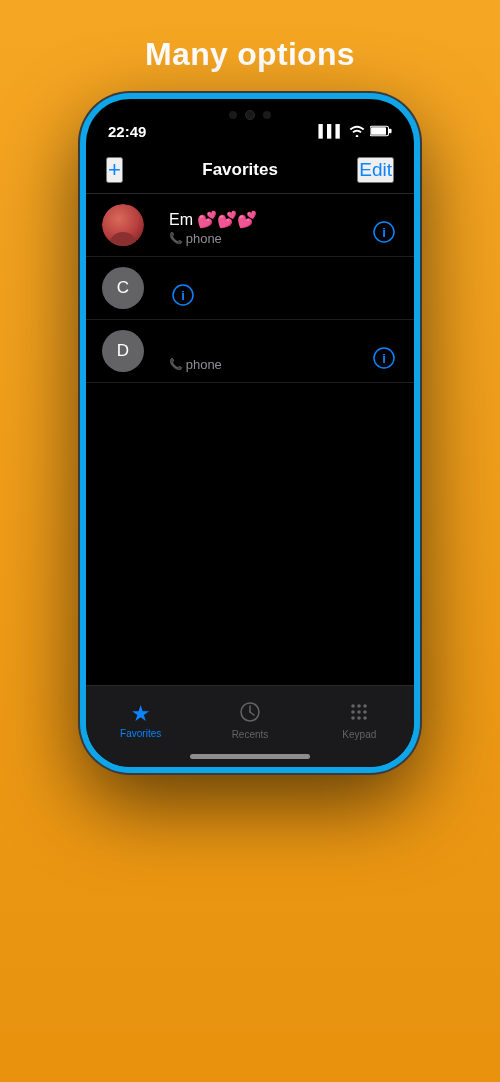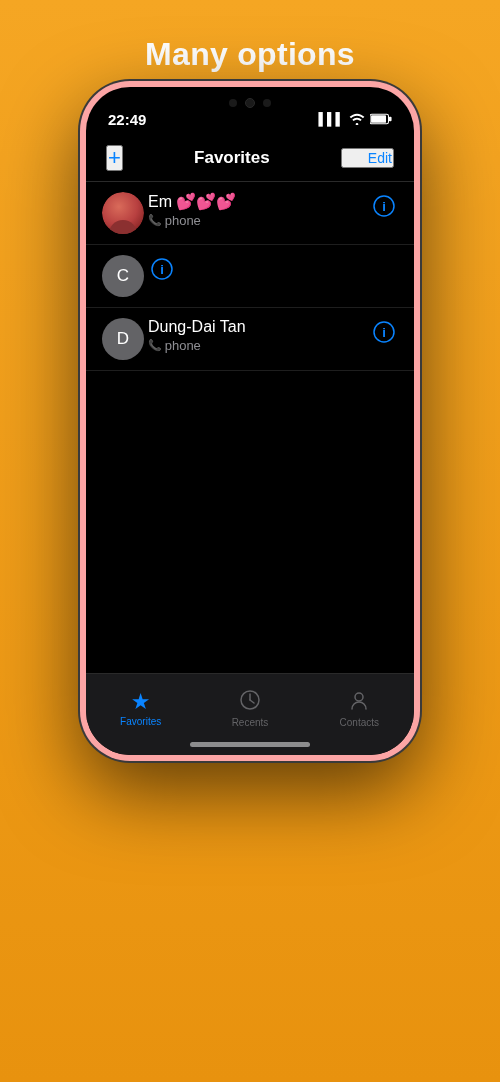--- a/index.html
+++ b/index.html
@@ -12,29 +12,29 @@
       align-items: center;
       font-family: -apple-system, 'Helvetica Neue', Arial, sans-serif;
       overflow: hidden;
     }
 
     .page-title {
       color: white;
       font-size: 32px;
       font-weight: 600;
       margin-top: 36px;
-      margin-bottom: 8px;
+      margin-bottom: 20px;
       letter-spacing: 0.3px;
     }
 
     
     .phone-frame {
       width: 340px;
       height: 680px;
-      background: #fca5a5;
+      background: #0ea5e9;
       border-radius: 50px;
       position: relative;
       box-shadow:
         0 0 0 2px #3a3a3a,
         0 30px 80px rgba(0,0,0,0.6);
       overflow: hidden;
       flex-shrink: 0;
     }
 
     
@@ -143,35 +143,34 @@
     }
 
     .nav-title {
       color: white;
       font-size: 17px;
       font-weight: 600;
     }
 
     .nav-edit-btn {
       color: #0a84ff;
-      font-size: 14px;
-      padding-left: 25px;
+      font-size: 19px;
     }
 
     
     .contact-list {
       flex: 1;
     }
 
     .contact-item {
       display: flex;
-      align-items: flex-start;
+      align-items: flex-end;
       padding: 10px 16px;
       border-bottom: 0.5px solid #1e1e1e;
-      gap: 4px;
+      gap: 25px;
     }
 
     .avatar {
       width: 42px;
       height: 42px;
       border-radius: 50%;
       flex-shrink: 0;
       display: flex;
       align-items: center;
       justify-content: center;
@@ -356,21 +355,20 @@
             <svg width="22" height="22" viewBox="0 0 22 22">
               <circle cx="11" cy="11" r="10" fill="none" stroke="#0a84ff" stroke-width="1.5"></circle>
               <text x="11" y="15.5" text-anchor="middle" fill="#0a84ff" font-size="13" font-weight="600">i</text>
             </svg>
           </div>
         </div>
 
         <div class="contact-item">
           <div class="avatar avatar-d">D</div>
           <div class="contact-info">
-            <div class="contact-name">Dung-Dai Tan</div>
             <div class="contact-sub">
               <span style="font-size:11px;">📞</span>
               <span>phone</span>
             </div>
           </div>
           <div class="info-btn">
             <svg width="22" height="22" viewBox="0 0 22 22">
               <circle cx="11" cy="11" r="10" fill="none" stroke="#0a84ff" stroke-width="1.5"></circle>
               <text x="11" y="15.5" text-anchor="middle" fill="#0a84ff" font-size="13" font-weight="600">i</text>
             </svg>
@@ -390,30 +388,37 @@
           <span class="tab-icon" style="font-size:20px;">
             <svg width="22" height="22" viewBox="0 0 22 22">
               <circle cx="11" cy="11" r="9" fill="none" stroke="#636366" stroke-width="1.5"></circle>
               <line x1="11" y1="5" x2="11" y2="11" stroke="#636366" stroke-width="1.5" stroke-linecap="round"></line>
               <line x1="11" y1="11" x2="15" y2="14" stroke="#636366" stroke-width="1.5" stroke-linecap="round"></line>
             </svg>
           </span>
           <span class="tab-label">Recents</span>
         </div>
 
+
         <div class="tab-item tab-inactive">
           <span class="tab-icon" style="font-size:20px;">
             <svg width="22" height="22" viewBox="0 0 22 22">
-              <circle cx="11" cy="8" r="4" fill="none" stroke="#636366" stroke-width="1.5"></circle>
-              <path d="M4 20c0-4 3.1-7 7-7s7 3.1 7 7" fill="none" stroke="#636366" stroke-width="1.5" stroke-linecap="round"></path>
+              <circle cx="5" cy="5" r="1.8" fill="#636366"></circle>
+              <circle cx="11" cy="5" r="1.8" fill="#636366"></circle>
+              <circle cx="17" cy="5" r="1.8" fill="#636366"></circle>
+              <circle cx="5" cy="11" r="1.8" fill="#636366"></circle>
+              <circle cx="11" cy="11" r="1.8" fill="#636366"></circle>
+              <circle cx="17" cy="11" r="1.8" fill="#636366"></circle>
+              <circle cx="5" cy="17" r="1.8" fill="#636366"></circle>
+              <circle cx="11" cy="17" r="1.8" fill="#636366"></circle>
+              <circle cx="17" cy="17" r="1.8" fill="#636366"></circle>
             </svg>
           </span>
-          <span class="tab-label">Contacts</span>
-        </div>
-
+          <span class="tab-label">Keypad</span>
+        </div>
 
       </div>
 
       <div class="home-indicator"></div>
 
     </div>
   </div>
 </div>
 
 </body></html>

